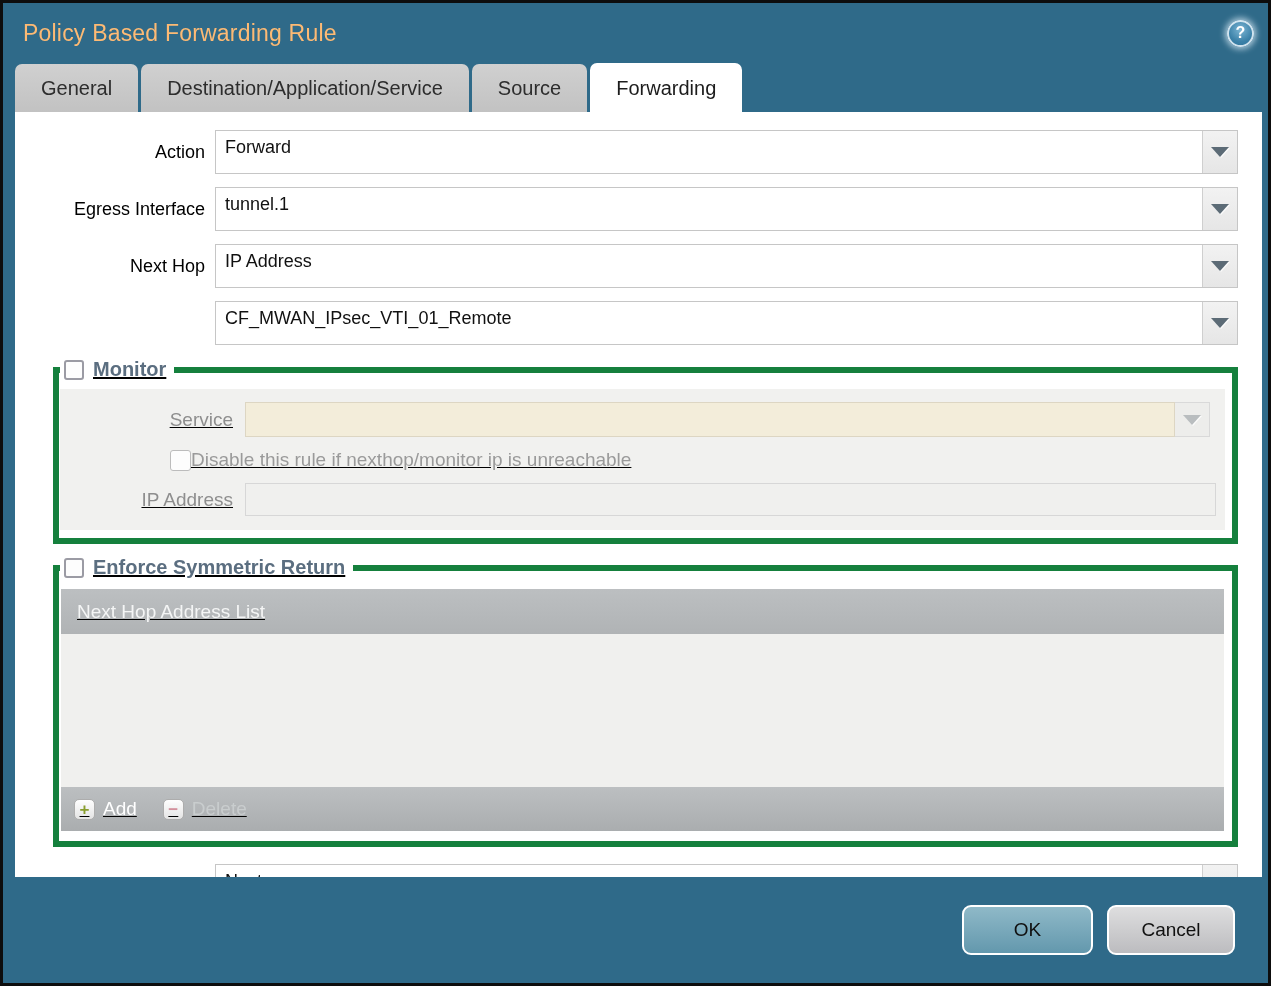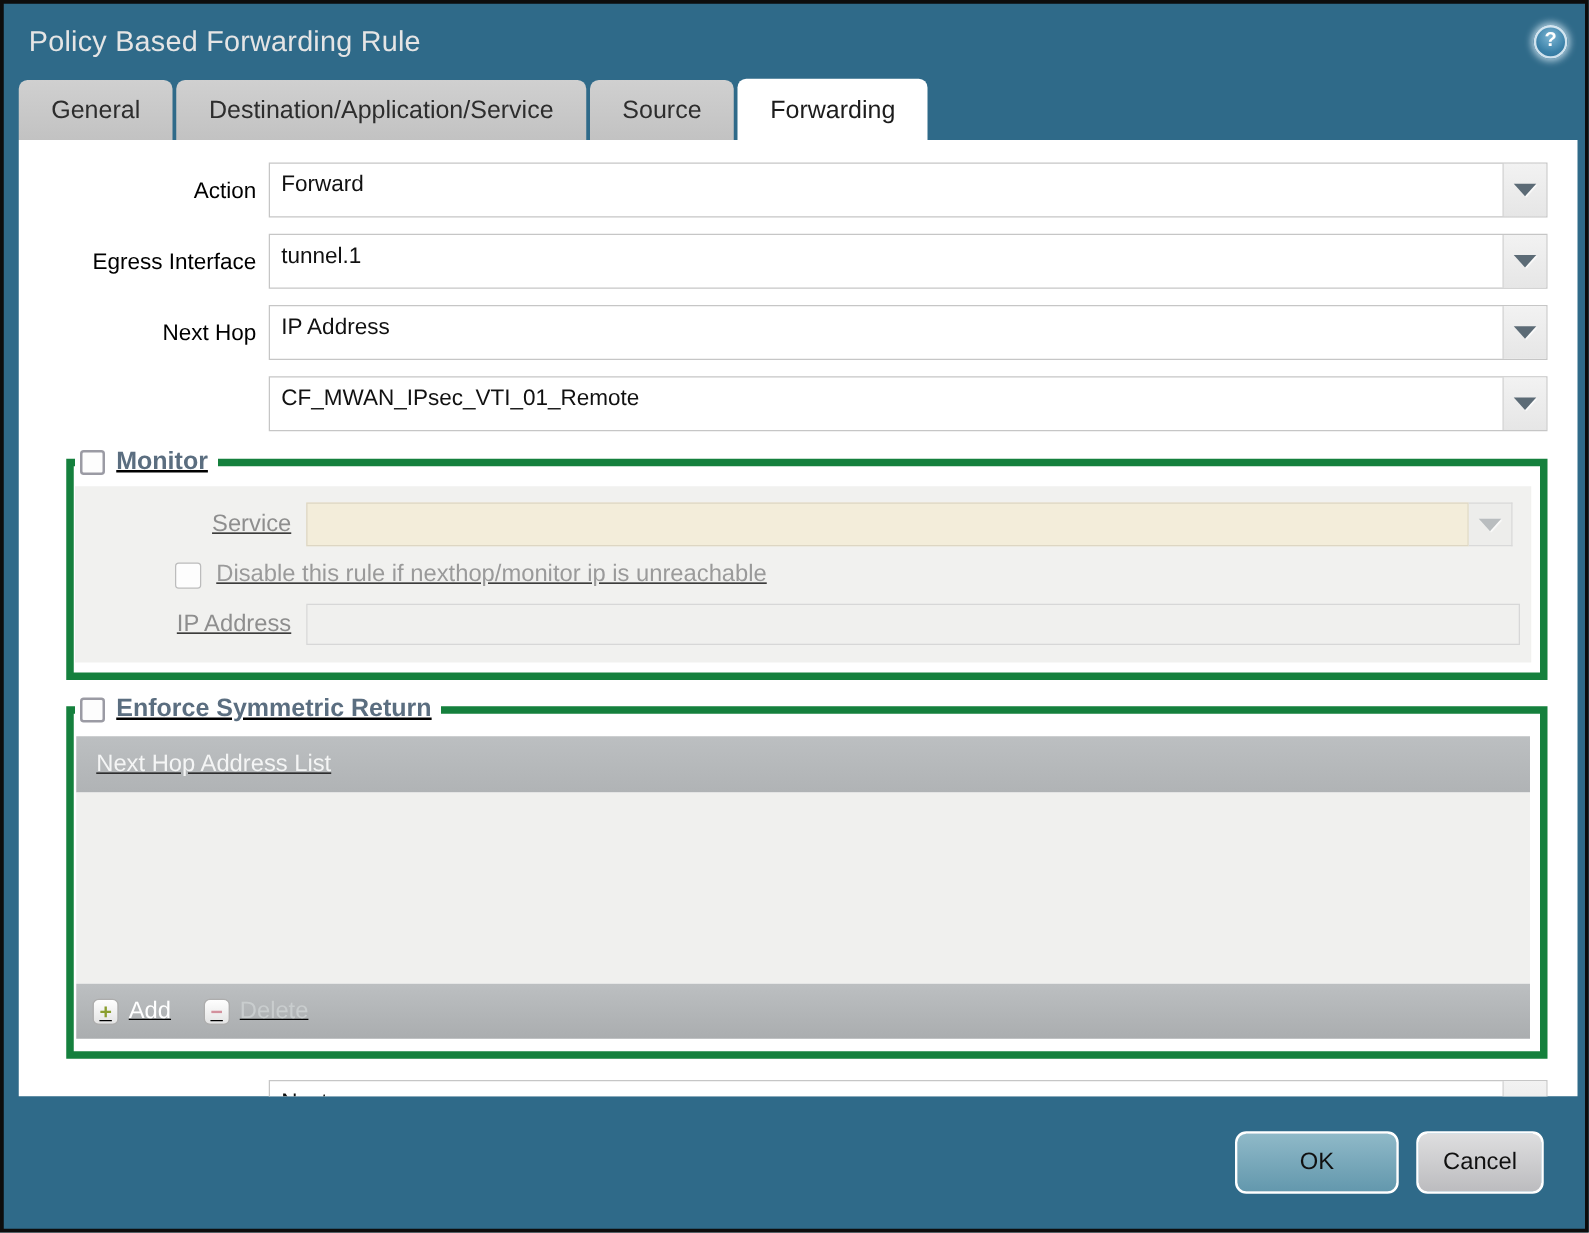--- a/index.html
+++ b/index.html
@@ -15,21 +15,21 @@
     display: flex; flex-direction: column;
     overflow: hidden;
   }
   
   .titlebar {
     height: 60px; flex: 0 0 auto;
     display: flex; align-items: center;
     padding: 0 14px 0 20px;
   }
   .title {
-    color: #e5e5e5; font-size: 23px; font-weight: 400;
+    color: #fdba74; font-size: 23px; font-weight: 400;
     letter-spacing: 0.2px; flex: 1;
   }
   .help-btn {
     width: 27px; height: 27px; border-radius: 50%;
     background: radial-gradient(circle at 50% 35%, #7db6d4 0%, #3b81a8 55%, #2a6e96 100%);
     box-shadow: 0 0 6px 2px rgba(220,238,248,0.75), inset 0 0 0 2px rgba(235,245,250,0.85);
     color: #ffffff; font-size: 16px; font-weight: 700;
     display: flex; align-items: center; justify-content: center;
     cursor: pointer;
   }
@@ -123,21 +123,21 @@
     width: 185px; text-align: right; padding-right: 12px;
     font-size: 19px; color: #8e8e8e; flex: 0 0 auto;
   }
   .profile-field {
     flex: 1; height: 35px; display: flex; margin-right: 6px;
   }
   .profile-input {
     flex: 1; background: #f3edda; border: 1px solid #ddd6c3;
   }
   .profile-field .dd-btn { border: 1px solid #d9d9d9; border-left: none; background: #ededeb; }
-  .cb-row { padding-left: 80px; gap: 12px; display: flex; align-items: center; }
+  .cb-row { padding-left: 110px; gap: 0; display: flex; align-items: center; }
   .cb-text { font-size: 19px; color: #9a9a9a; }
   .plain-input {
     flex: 1; height: 33px;
     background: #f0f0ee; border: 1px solid #d7d7d7;
     font-size: 17px; color: #555; padding: 0 8px;
     font-family: "Liberation Sans", sans-serif;
   }
   
   .nh-table { margin: 6px 1px 2px 1px; }
   .nh-header {
@@ -171,21 +171,21 @@
   }
   .btn {
     height: 50px; border-radius: 9px;
     border: 2px solid #ffffff;
     font-size: 19px; color: #101010;
     font-family: "Liberation Sans", sans-serif;
     display: flex; align-items: center; justify-content: center;
     cursor: pointer;
   }
   .btn-ok { width: 131px; background: linear-gradient(#8fb9c8, #6398ad); }
-  .btn-cancel { width: 102px; background: linear-gradient(#dededf, #bcbcbf); }
+  .btn-cancel { width: 128px; background: linear-gradient(#dededf, #bcbcbf); }
 </style>
 </head>
 <body>
 
 <div class="dialog">
 
   <div class="titlebar">
     <span class="title">Policy Based Forwarding Rule</span>
     <span class="help-btn">?</span>
   </div>

